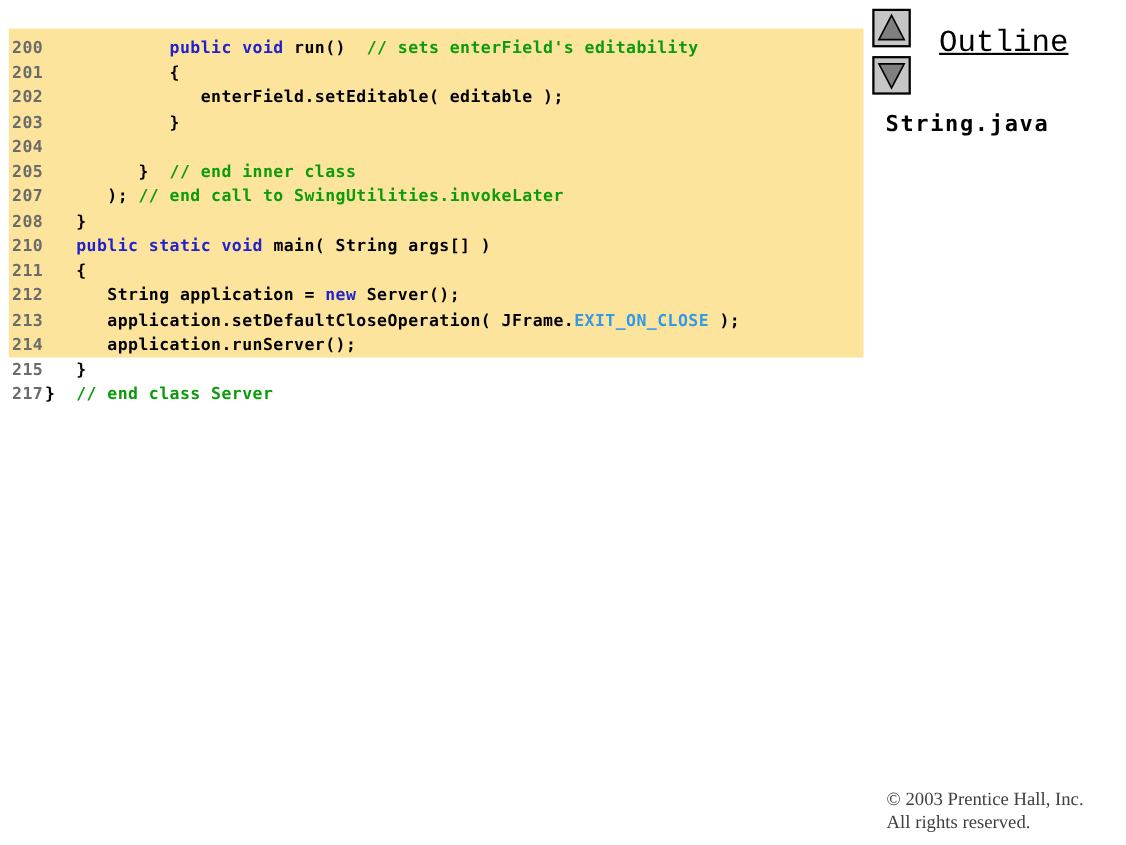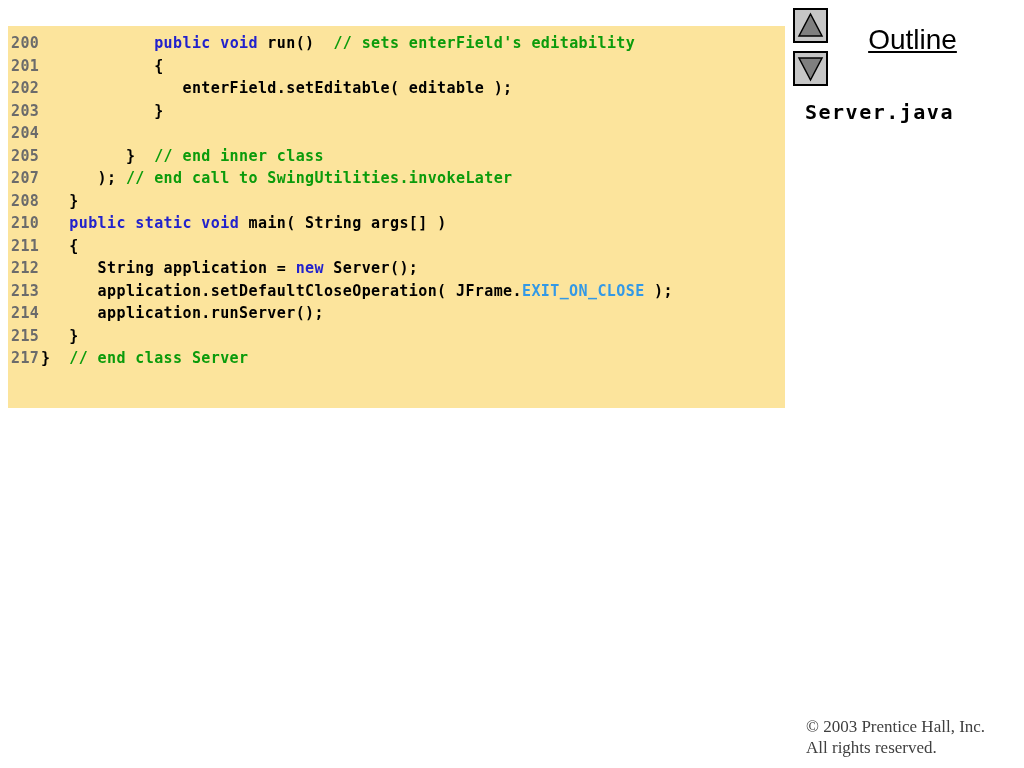--- a/index.html
+++ b/index.html
@@ -6,21 +6,21 @@
   body {
     width: 1024px; height: 768px;
     background: #ffffff;
     position: relative;
     font-family: "Liberation Sans", sans-serif;
     overflow: hidden;
   }
   .code-panel {
     position: absolute;
     left: 8px; top: 26px;
-    width: 777px; height: 382px;
+    width: 777px; height: 299px;
     box-sizing: border-box;
     background: var(--panel-bg, #FCE49C);
     padding: 6px 0 0 3px;
     font-family: "DejaVu Sans Mono", monospace;
     font-weight: bold;
     font-size: 15px;
     letter-spacing: 0.4px;
     line-height: 22.5px;
   }
   .code-line { white-space: pre; height: 22.5px; }
@@ -42,21 +42,21 @@
   }
   .nav-btn svg { display: block; width: 100%; height: 100%; }
 
   .outline-title {
     position: absolute;
     left: 840px; top: 24px; width: 145px;
     text-align: center;
     font-size: 28px;
     color: #000000;
     text-decoration: underline;
-    font-family: Liberation Sans, sans-serif;
+    font-family: Liberation Mono, monospace;
   }
   .filename {
     position: absolute;
     left: 805px; top: 100px;
     font-family: "DejaVu Sans Mono", monospace;
     font-size: 20px;
     font-weight: bold;
     letter-spacing: 1.5px;
     color: #000000;
   }
@@ -104,20 +104,20 @@
       <span>
         <svg viewBox="0 0 31 31" xmlns="http://www.w3.org/2000/svg">
           <polygon points="4,5 27,5 15.5,27" fill="#7F7F7F" stroke="#000000" stroke-width="1.5"></polygon>
         </svg>
       </span>
     </button>
   </div>
 
   <div class="outline-title">Outline</div>
 
-  <div class="filename">Server.java</div>
+  <div class="filename">String.java</div>
 
   <div class="copyright">
     <div>© 2003 Prentice Hall, Inc.</div>
     <div>All rights reserved.</div>
   </div>
 
 </div>
 
 </body></html>

